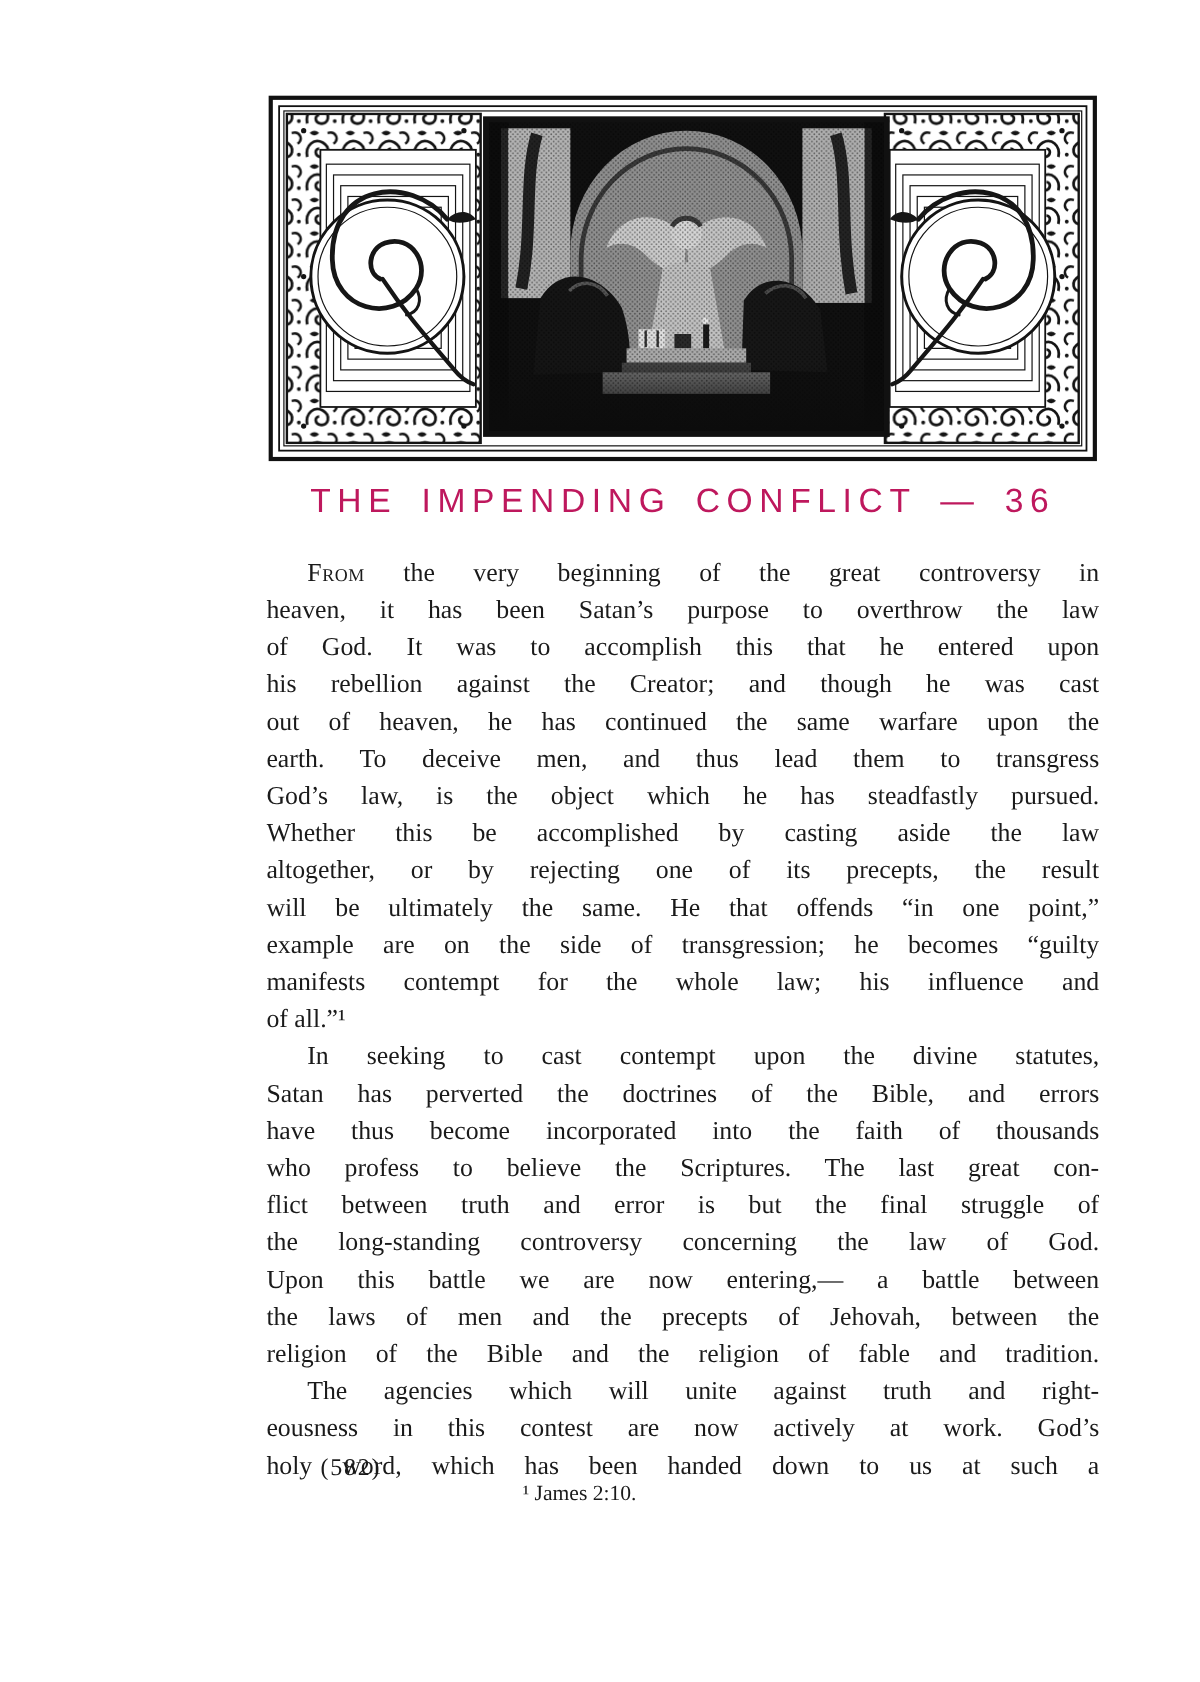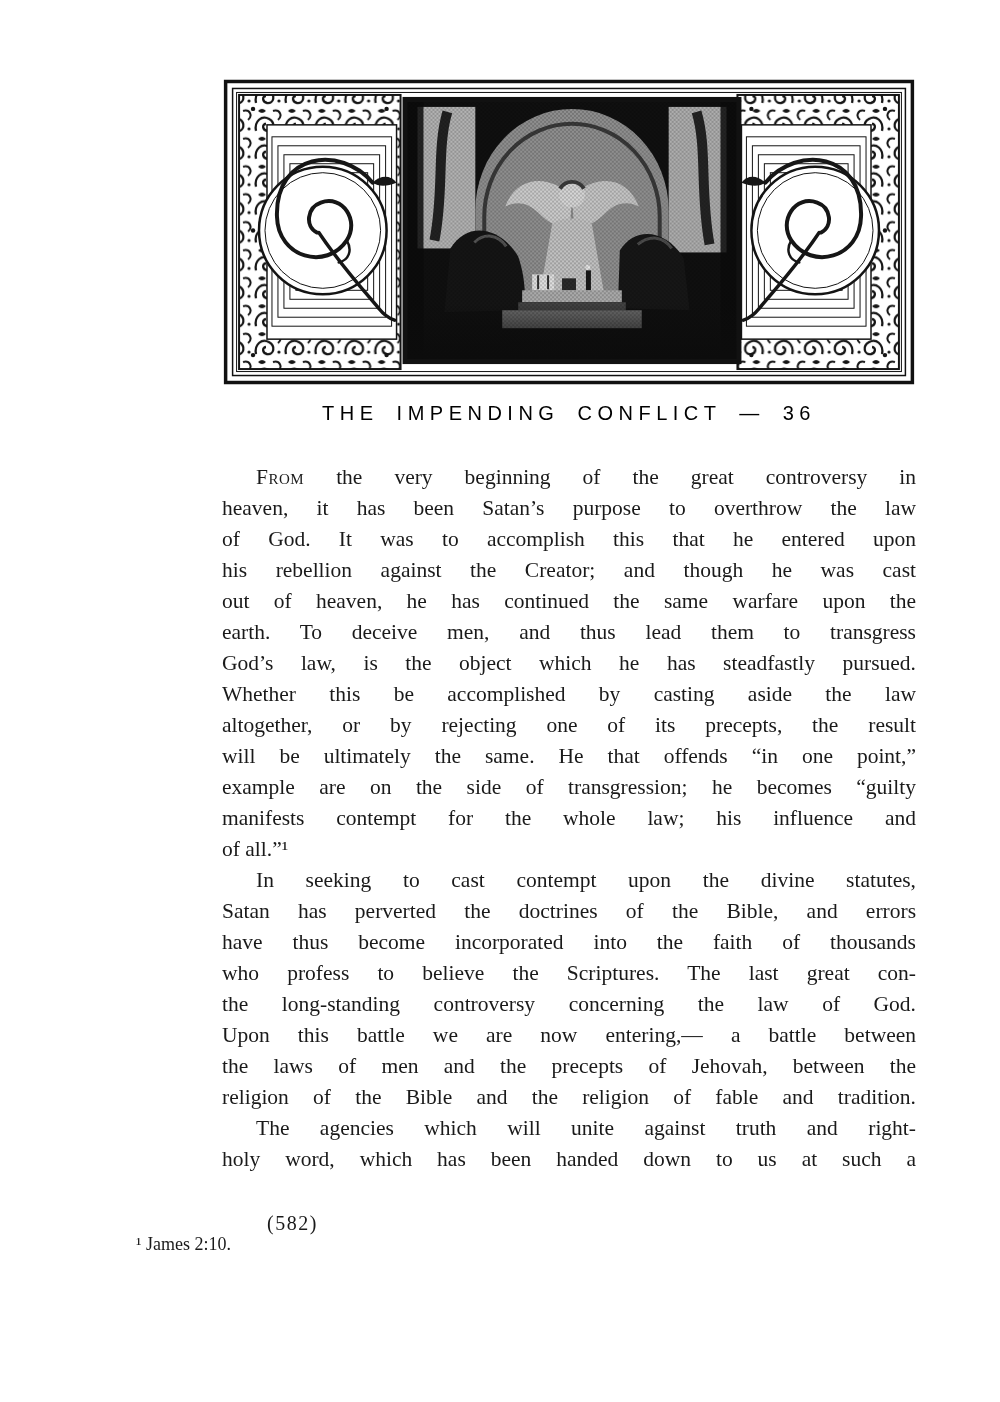--- a/index.html
+++ b/index.html
@@ -21,24 +21,24 @@
   }
   .title {
     position: absolute;
     left: 222px;
     top: 402px;
     width: 694px;
     margin: 0;
     text-align: center;
     font-family: "Liberation Sans", "DejaVu Sans", sans-serif;
     font-weight: 500;
-    font-size: 20px;
+    font-size: 28px;
     letter-spacing: 5.5px;
     word-spacing: 7px;
-    color: #000000;
+    color: #be185d;
     white-space: nowrap;
   }
   .body-text {
     position: absolute;
     left: 222px;
     top: 446px;
     width: 694px;
     font-size: 21.5px;
     margin-top: 16px;
   }
@@ -53,20 +53,21 @@
     text-align: right;
     text-align-last: left;
   }
   .line.indent { text-indent: 34px; }
   .sc { font-variant: small-caps; letter-spacing: 0.5px; }
   .footnote {
     position: absolute;
     left: 222px;
     top: 1234px;
     width: 694px;
+    text-align: center;
     font-size: 18px;
     transform: translateX(-86px);
   }
   .pagenum {
     position: absolute;
     left: 267px;
     top: 1212px;
     font-size: 20px;
     letter-spacing: 1.5px;
   }
@@ -187,25 +188,27 @@
       <div class="line">Whether this be accomplished by casting aside the law</div>
       <div class="line">altogether, or by rejecting one of its precepts, the result</div>
       <div class="line">will be ultimately the same.  He that offends “in one point,”</div>
       <div class="line">example are on the side of transgression; he becomes “guilty</div>
       <div class="line">manifests contempt for the whole law; his influence and</div>
       <div class="line short">of all.”¹</div>
       <div class="line indent">In seeking to cast contempt upon the divine statutes,</div>
       <div class="line">Satan has perverted the doctrines of the Bible, and errors</div>
       <div class="line">have thus become incorporated into the faith of thousands</div>
       <div class="line">who profess to believe the Scriptures.  The last great con-</div>
+      <div class="line">flict between truth and error is but the final struggle of</div>
       <div class="line">the long-standing controversy concerning the law of God.</div>
       <div class="line">Upon this battle we are now entering,— a battle between</div>
       <div class="line">the laws of men and the precepts of Jehovah, between the</div>
       <div class="line">religion of the Bible and the religion of fable and tradition.</div>
       <div class="line indent">The agencies which will unite against truth and right-</div>
+      <div class="line">eousness in this contest are now actively at work.  God’s</div>
       <div class="line">holy word, which has been handed down to us at such a</div>
     </div>
 
   <div class="footnote">¹ James 2:10.</div>
 
   <div class="pagenum">(582)</div>
 
 </div>
 
 </body></html>

